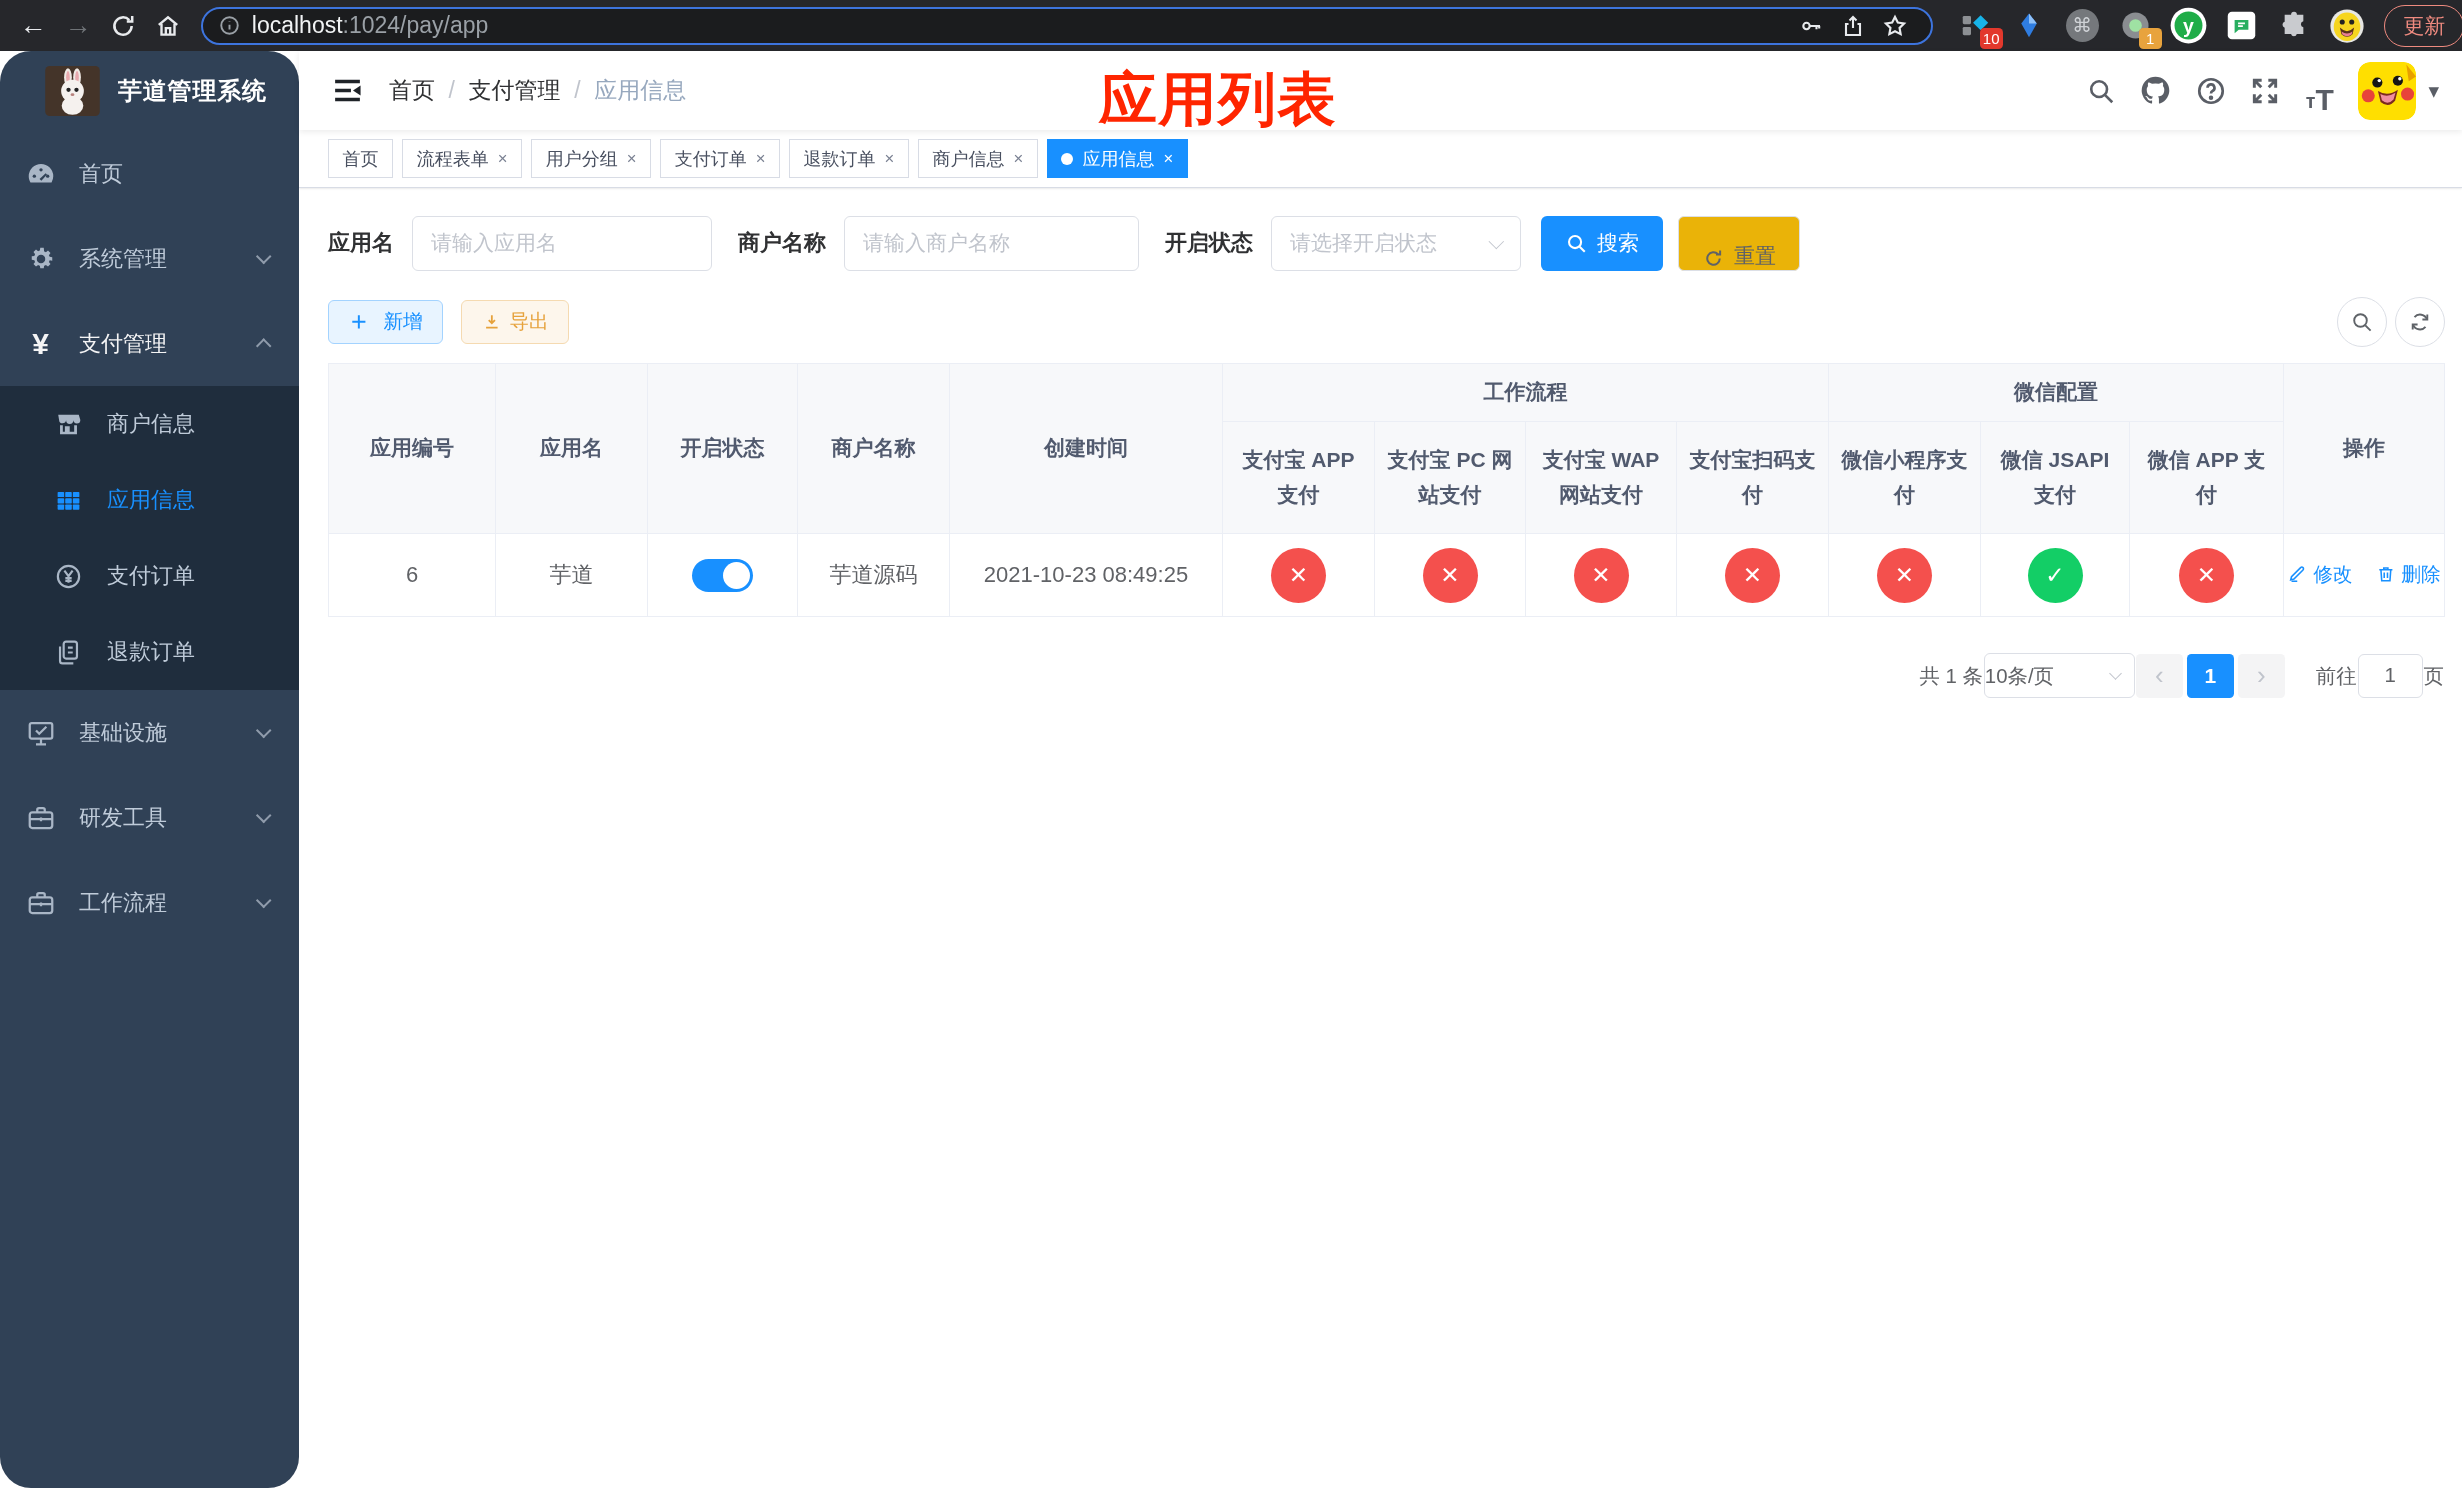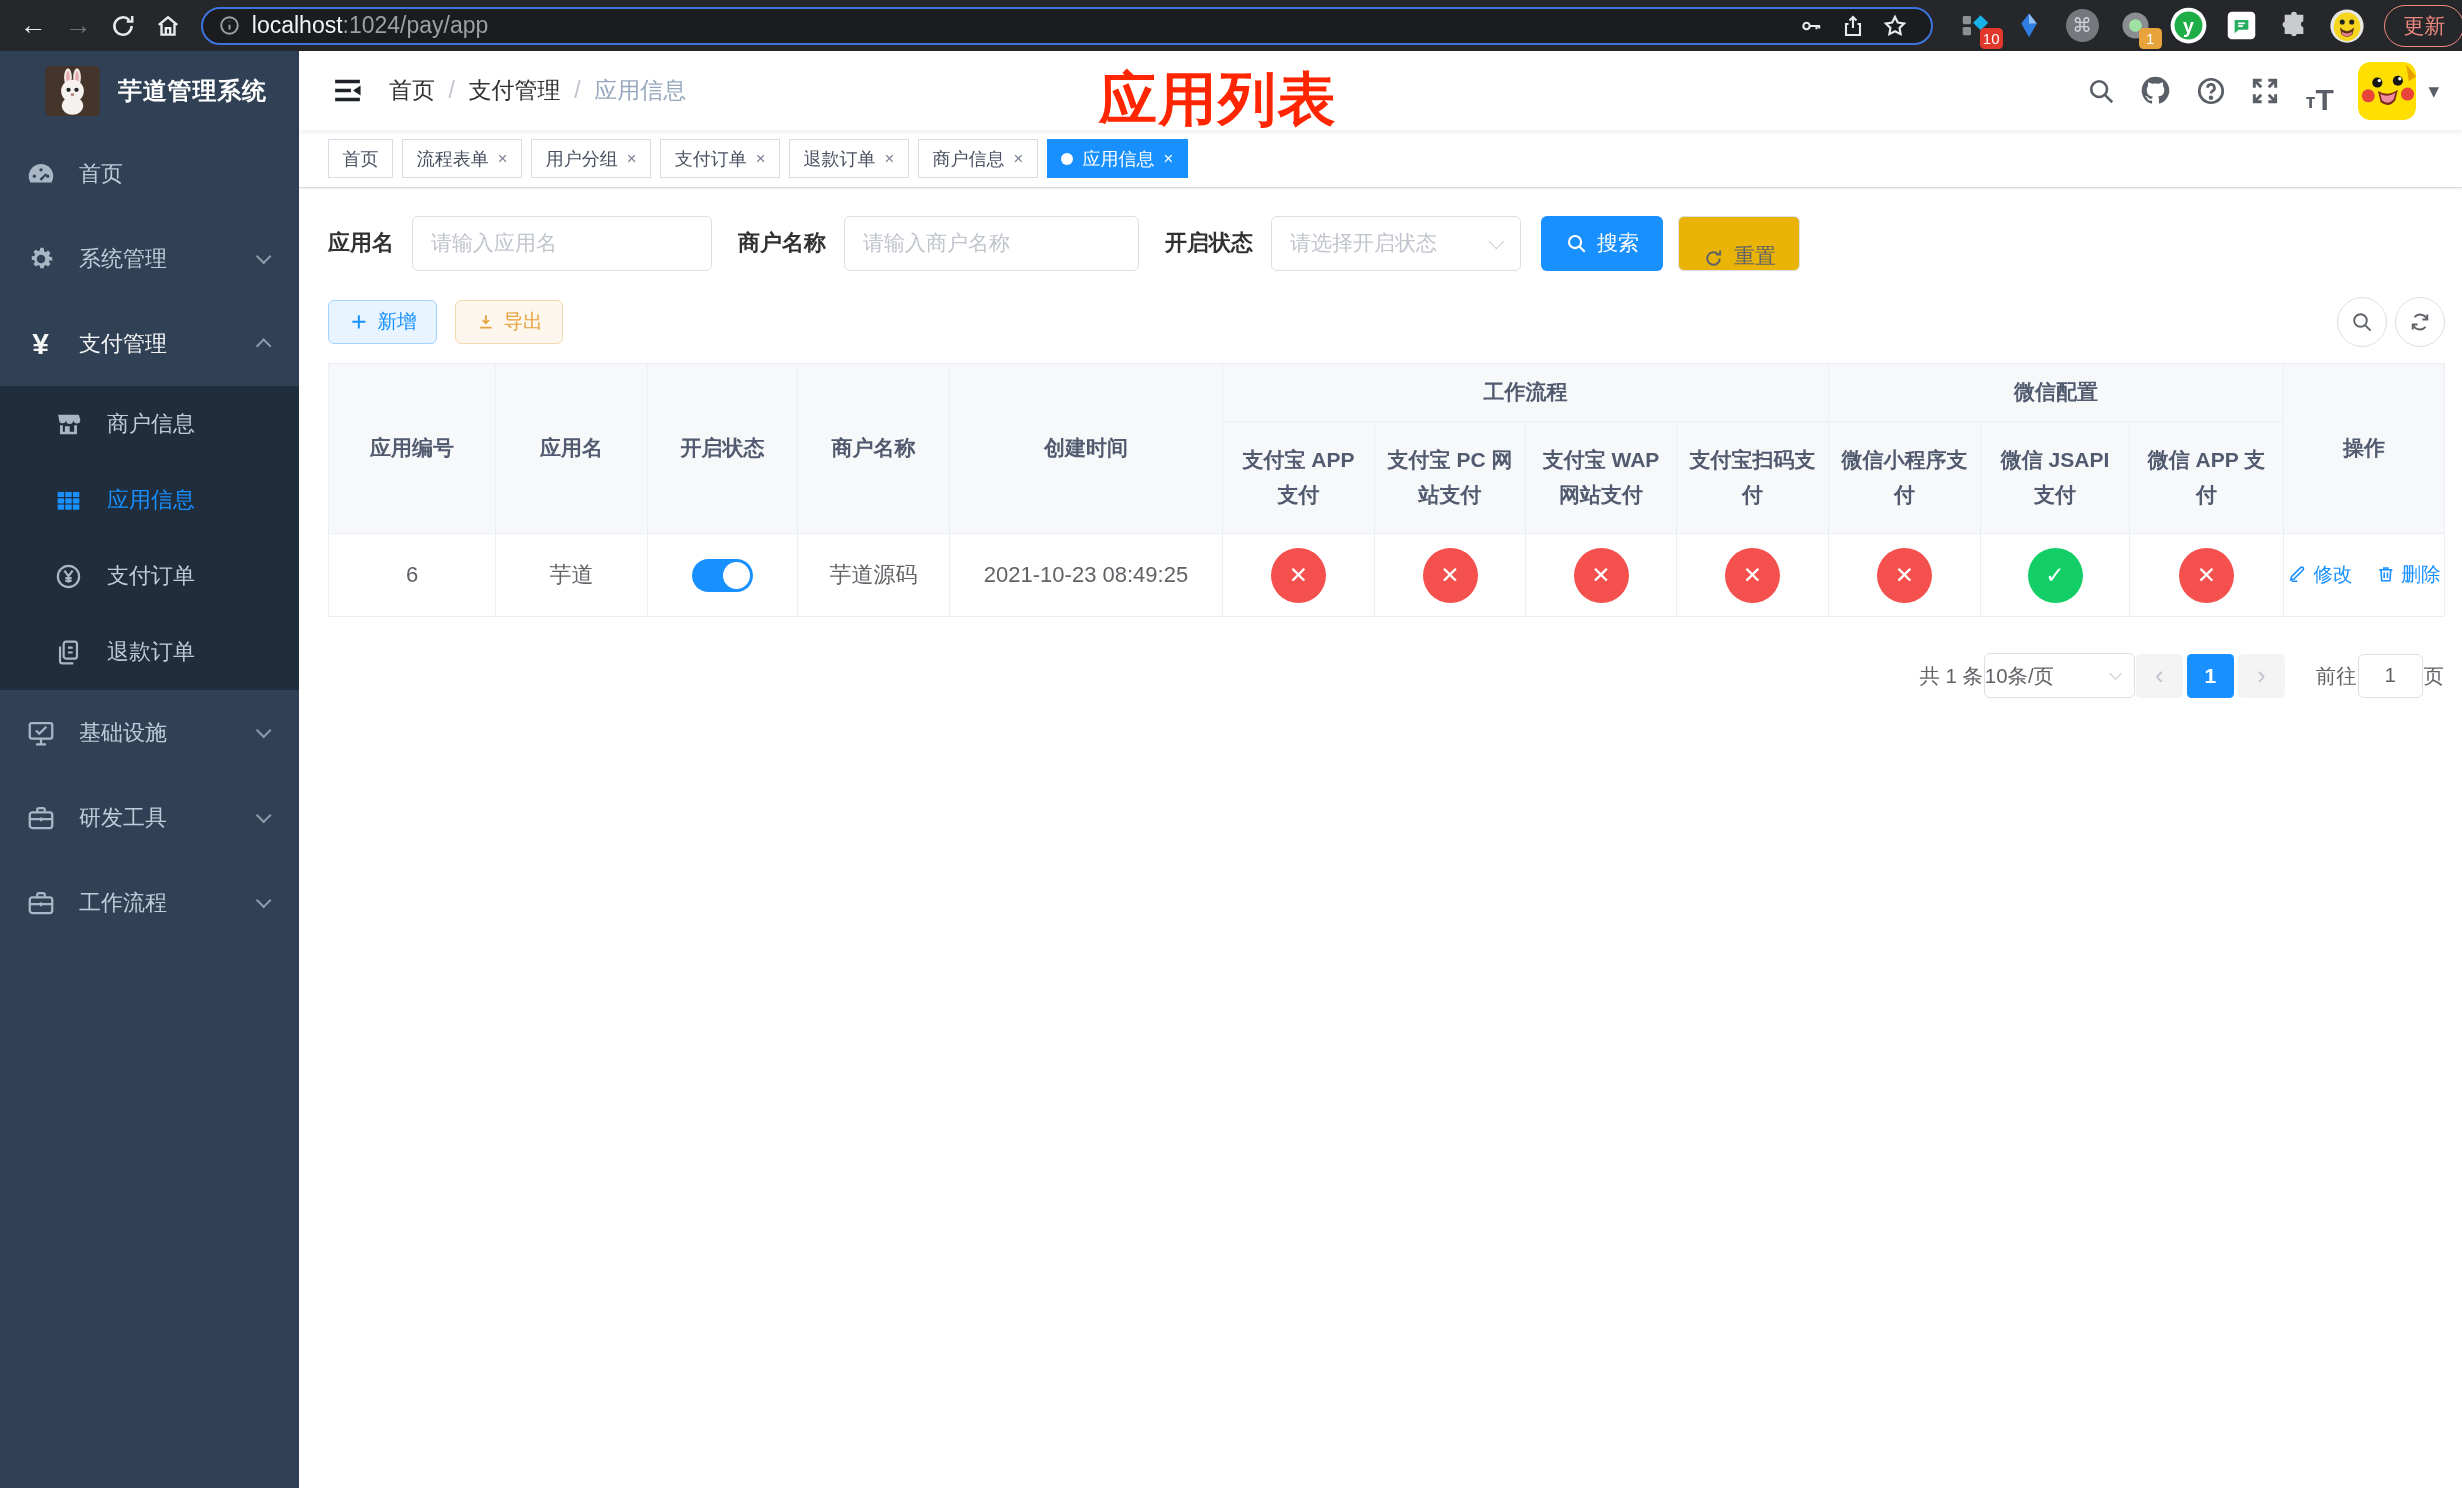--- a/index.html
+++ b/index.html
@@ -24,21 +24,21 @@
   .badge{position:absolute;right:-4.5px;bottom:-1.5px;min-width:23px;height:21px;border-radius:4.5px;
     color:#fff;font-size:15px;display:flex;align-items:center;justify-content:center;padding:0 3px;}
   .badge.red{background:#e2382c;}
   .badge.orange{background:#e8a33d;}
   .ext-circle{width:33px;height:33px;border-radius:50%;background:#75787c;color:#cfd2d6;
     display:flex;align-items:center;justify-content:center;font-size:19.7px;}
   .update-pill{margin-left:15px;border:1.5px solid #ee8a7f;color:#ee8a7f;border-radius:23px;
     padding:6px 18px;font-size:21px;flex:0 0 auto;}
 
   
-  .sidebar{position:absolute;top:51px;left:0;width:299px;height:1437px;background:#304156;overflow:hidden;}
+  .sidebar{position:absolute;top:51px;left:0;width:299px;height:1437px;background:#304156;overflow:hidden;border-radius:31px;}
   .logo{height:80px;display:flex;align-items:center;padding-left:45px;gap:18px;}
   .logo-title{color:#fff;font-size:24px;font-weight:700;letter-spacing:0.8px;}
   .mitem{height:85px;display:flex;align-items:center;padding-left:23px;gap:21px;
     color:#bfcbd9;font-size:22px;position:relative;cursor:pointer;}
   .mitem .mico{width:35px;display:flex;justify-content:center;color:#a9b6c6;}
   .mitem.bright{color:#f4f4f5;}
   .chev{position:absolute;right:30px;width:11.4px;height:11.4px;border-right:2.3px solid #8f9bab;
     border-bottom:2.3px solid #8f9bab;transform:rotate(45deg);top:35px;}
   .chev.up{transform:rotate(-135deg);top:39px;}
   .submenu{background:#1f2d3d;}
@@ -85,21 +85,21 @@
   .finput::placeholder{color:#c0c4cc;}
   .fselect{height:55px;border:0.8px solid #dcdfe6;border-radius:6px;padding:0 18px;display:flex;
     align-items:center;color:#c0c4cc;font-size:21px;position:relative;cursor:pointer;}
   .fselect .sel-chev{position:absolute;right:18px;width:10.6px;height:10.6px;border-right:1.5px solid #c0c4cc;
     border-bottom:1.5px solid #c0c4cc;transform:rotate(45deg);top:19.7px;}
   .btn{height:55px;border-radius:6px;display:inline-flex;align-items:center;justify-content:center;
     font-size:21px;cursor:pointer;gap:9px;border:0.8px solid transparent;}
   .btn-primary{background:#1890ff;color:#fff;padding:0 23px;}
   .btn-plain{background:#eab308;border-color:#dcdfe6;color:#606266;padding:0 23px;align-items:flex-end;}
   .toolbar{display:flex;align-items:center;margin-top:29px;height:44px;position:relative;}
-  .btn-add{height:44px;background:#e8f4ff;border:0.8px solid #a3d3ff;color:#1890ff;padding:0 19.7px;font-size:19.7px;border-radius:6px;display:inline-flex;align-items:center;gap:9px;cursor:pointer;}
+  .btn-add{height:44px;background:#e8f4ff;border:0.8px solid #a3d3ff;color:#1890ff;padding:0 19.7px;font-size:19.7px;border-radius:6px;display:inline-flex;align-items:center;gap:15px;cursor:pointer;}
   .btn-export{height:44px;background:#fdf6ec;border:0.8px solid #f5dab1;color:#e6a23c;padding:0 19.7px;font-size:19.7px;border-radius:6px;display:inline-flex;align-items:center;gap:7.6px;margin-left:18px;cursor:pointer;}
   .tool-right{position:absolute;right:0;top:-3px;display:flex;gap:7.6px;}
   .circle-btn{width:50px;height:50px;border-radius:50%;border:0.8px solid #dcdfe6;display:flex;
     align-items:center;justify-content:center;color:#5f6368;background:#fff;cursor:pointer;}
 
   
   table.grid{border-collapse:collapse;table-layout:fixed;width:2116px;margin-top:19.7px;}
   .grid th,.grid td{border:0.8px solid #ebeef5;text-align:center;vertical-align:middle;}
   .grid th{background:#f7f8fa;color:#515a6e;font-weight:700;font-size:21px;line-height:1.65;padding:6px 7.6px;}
   .grid .h1{height:58px;}

